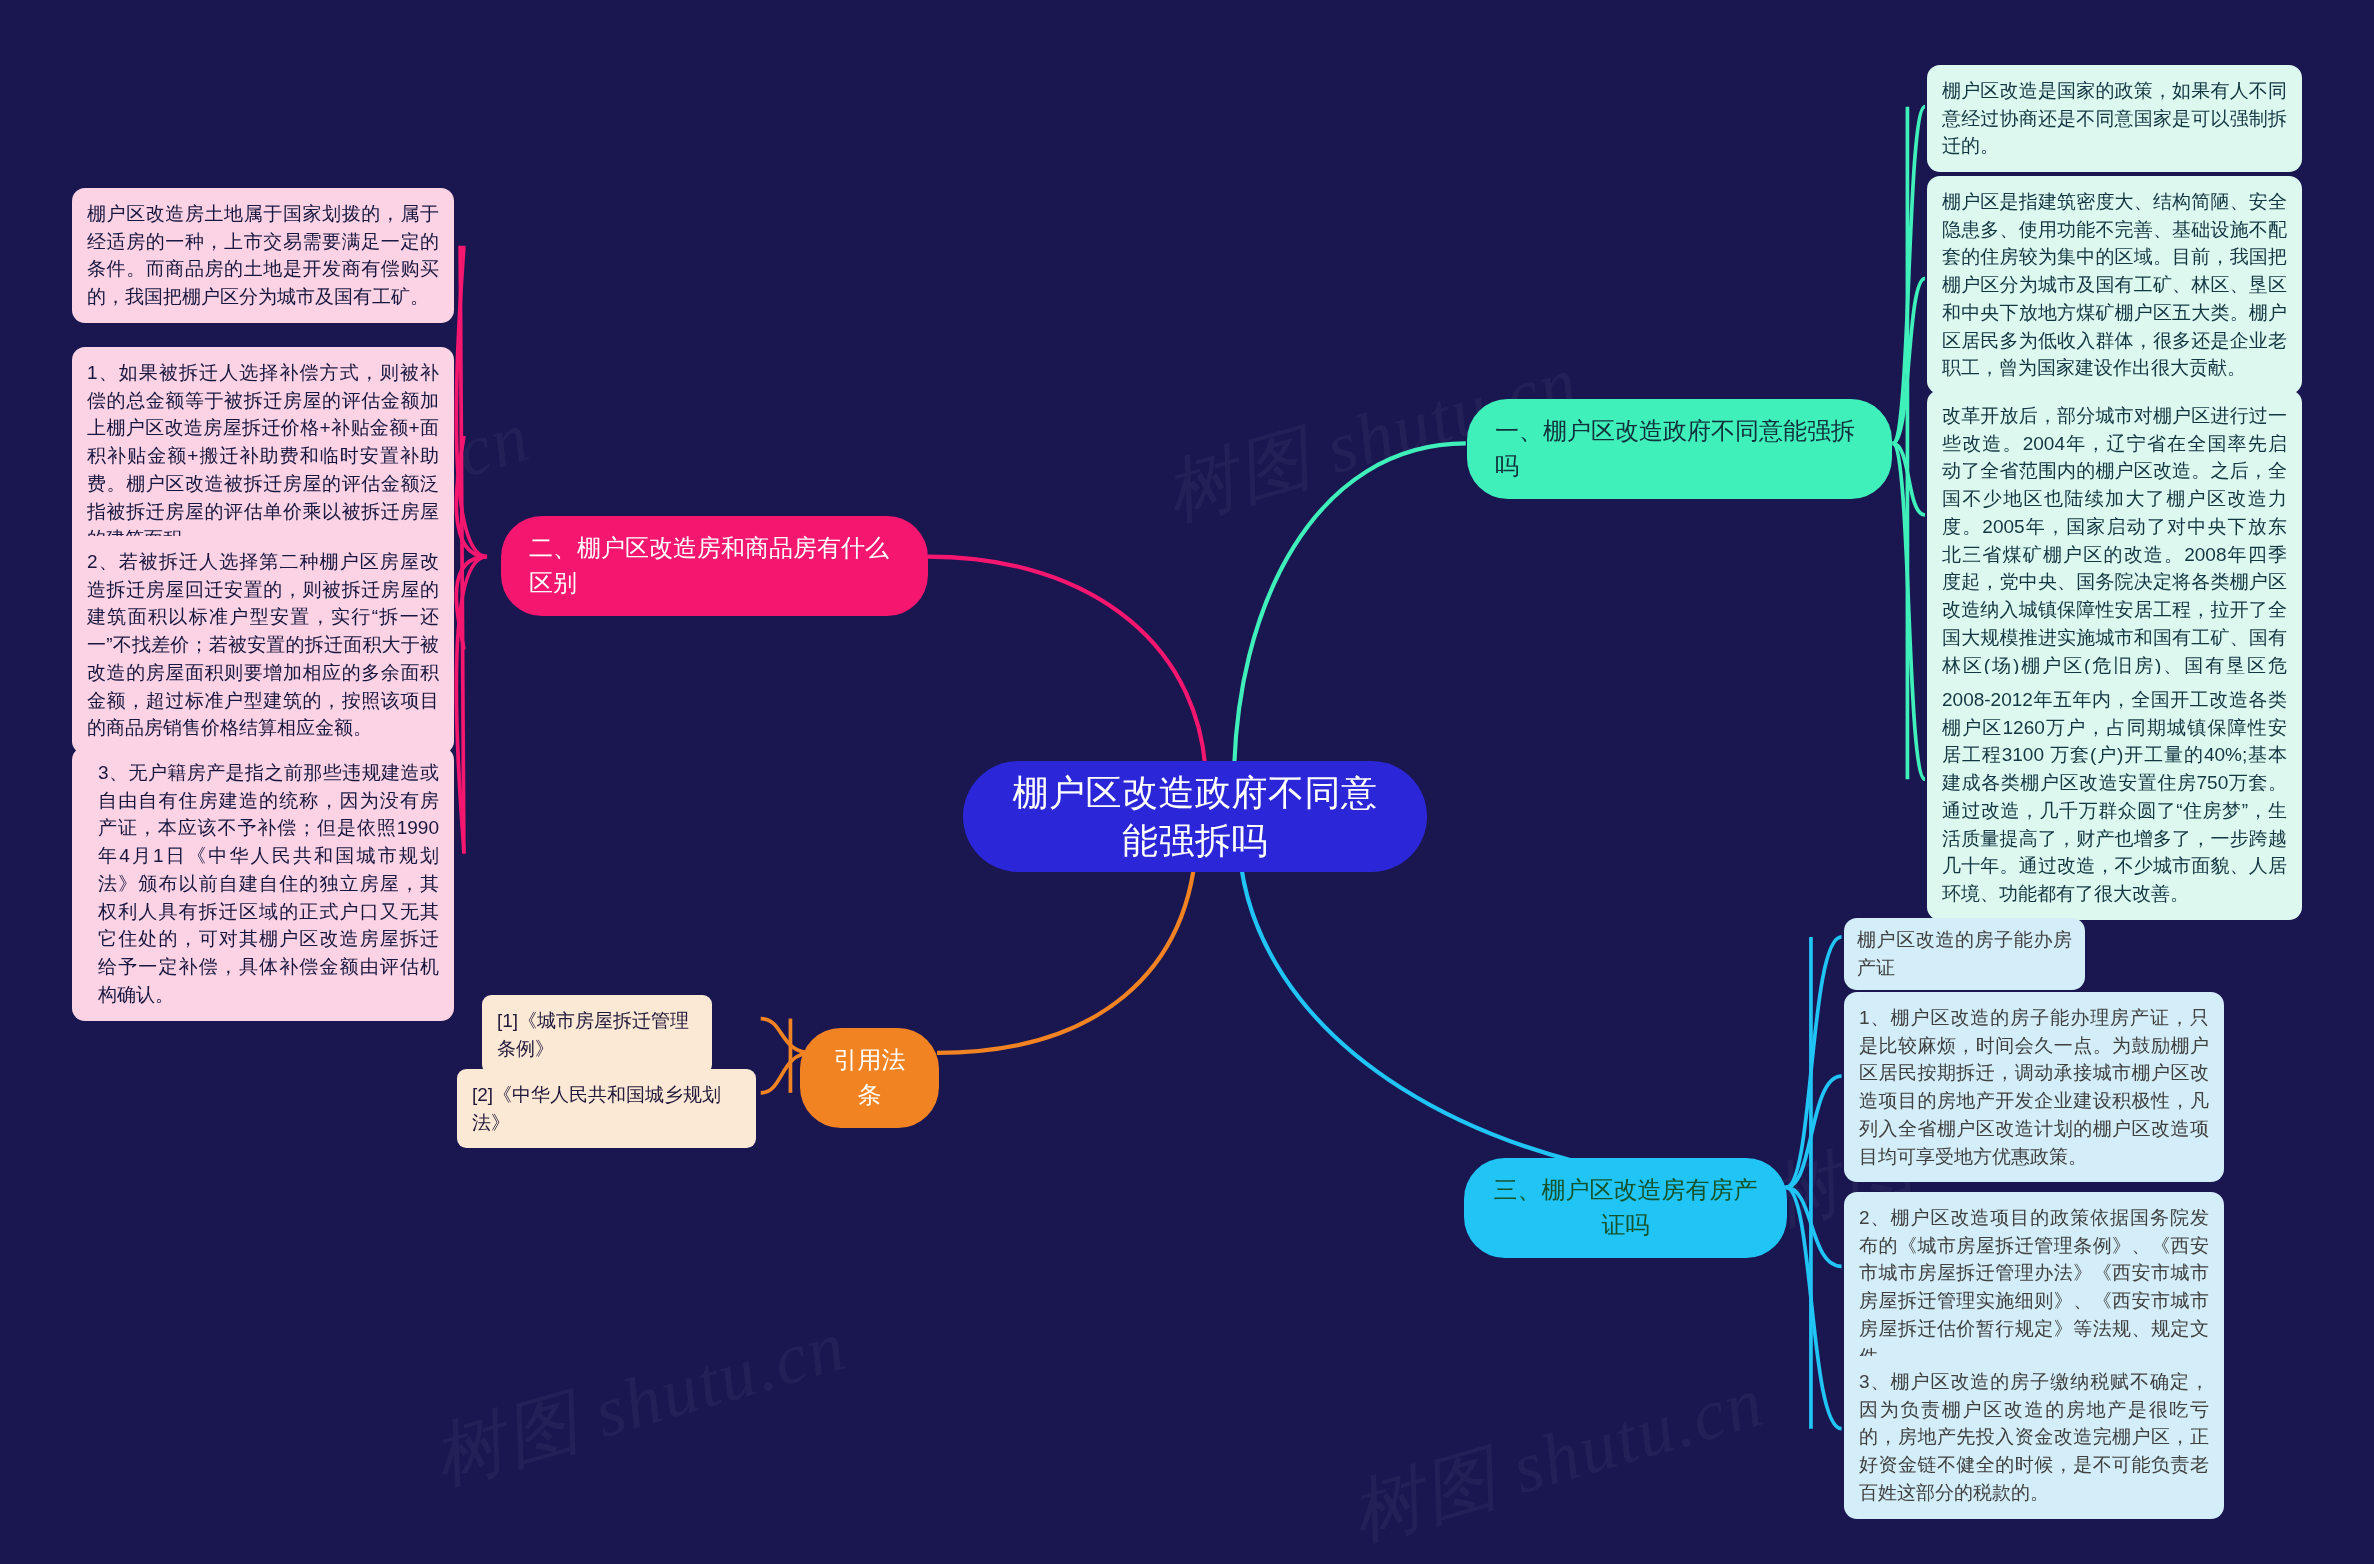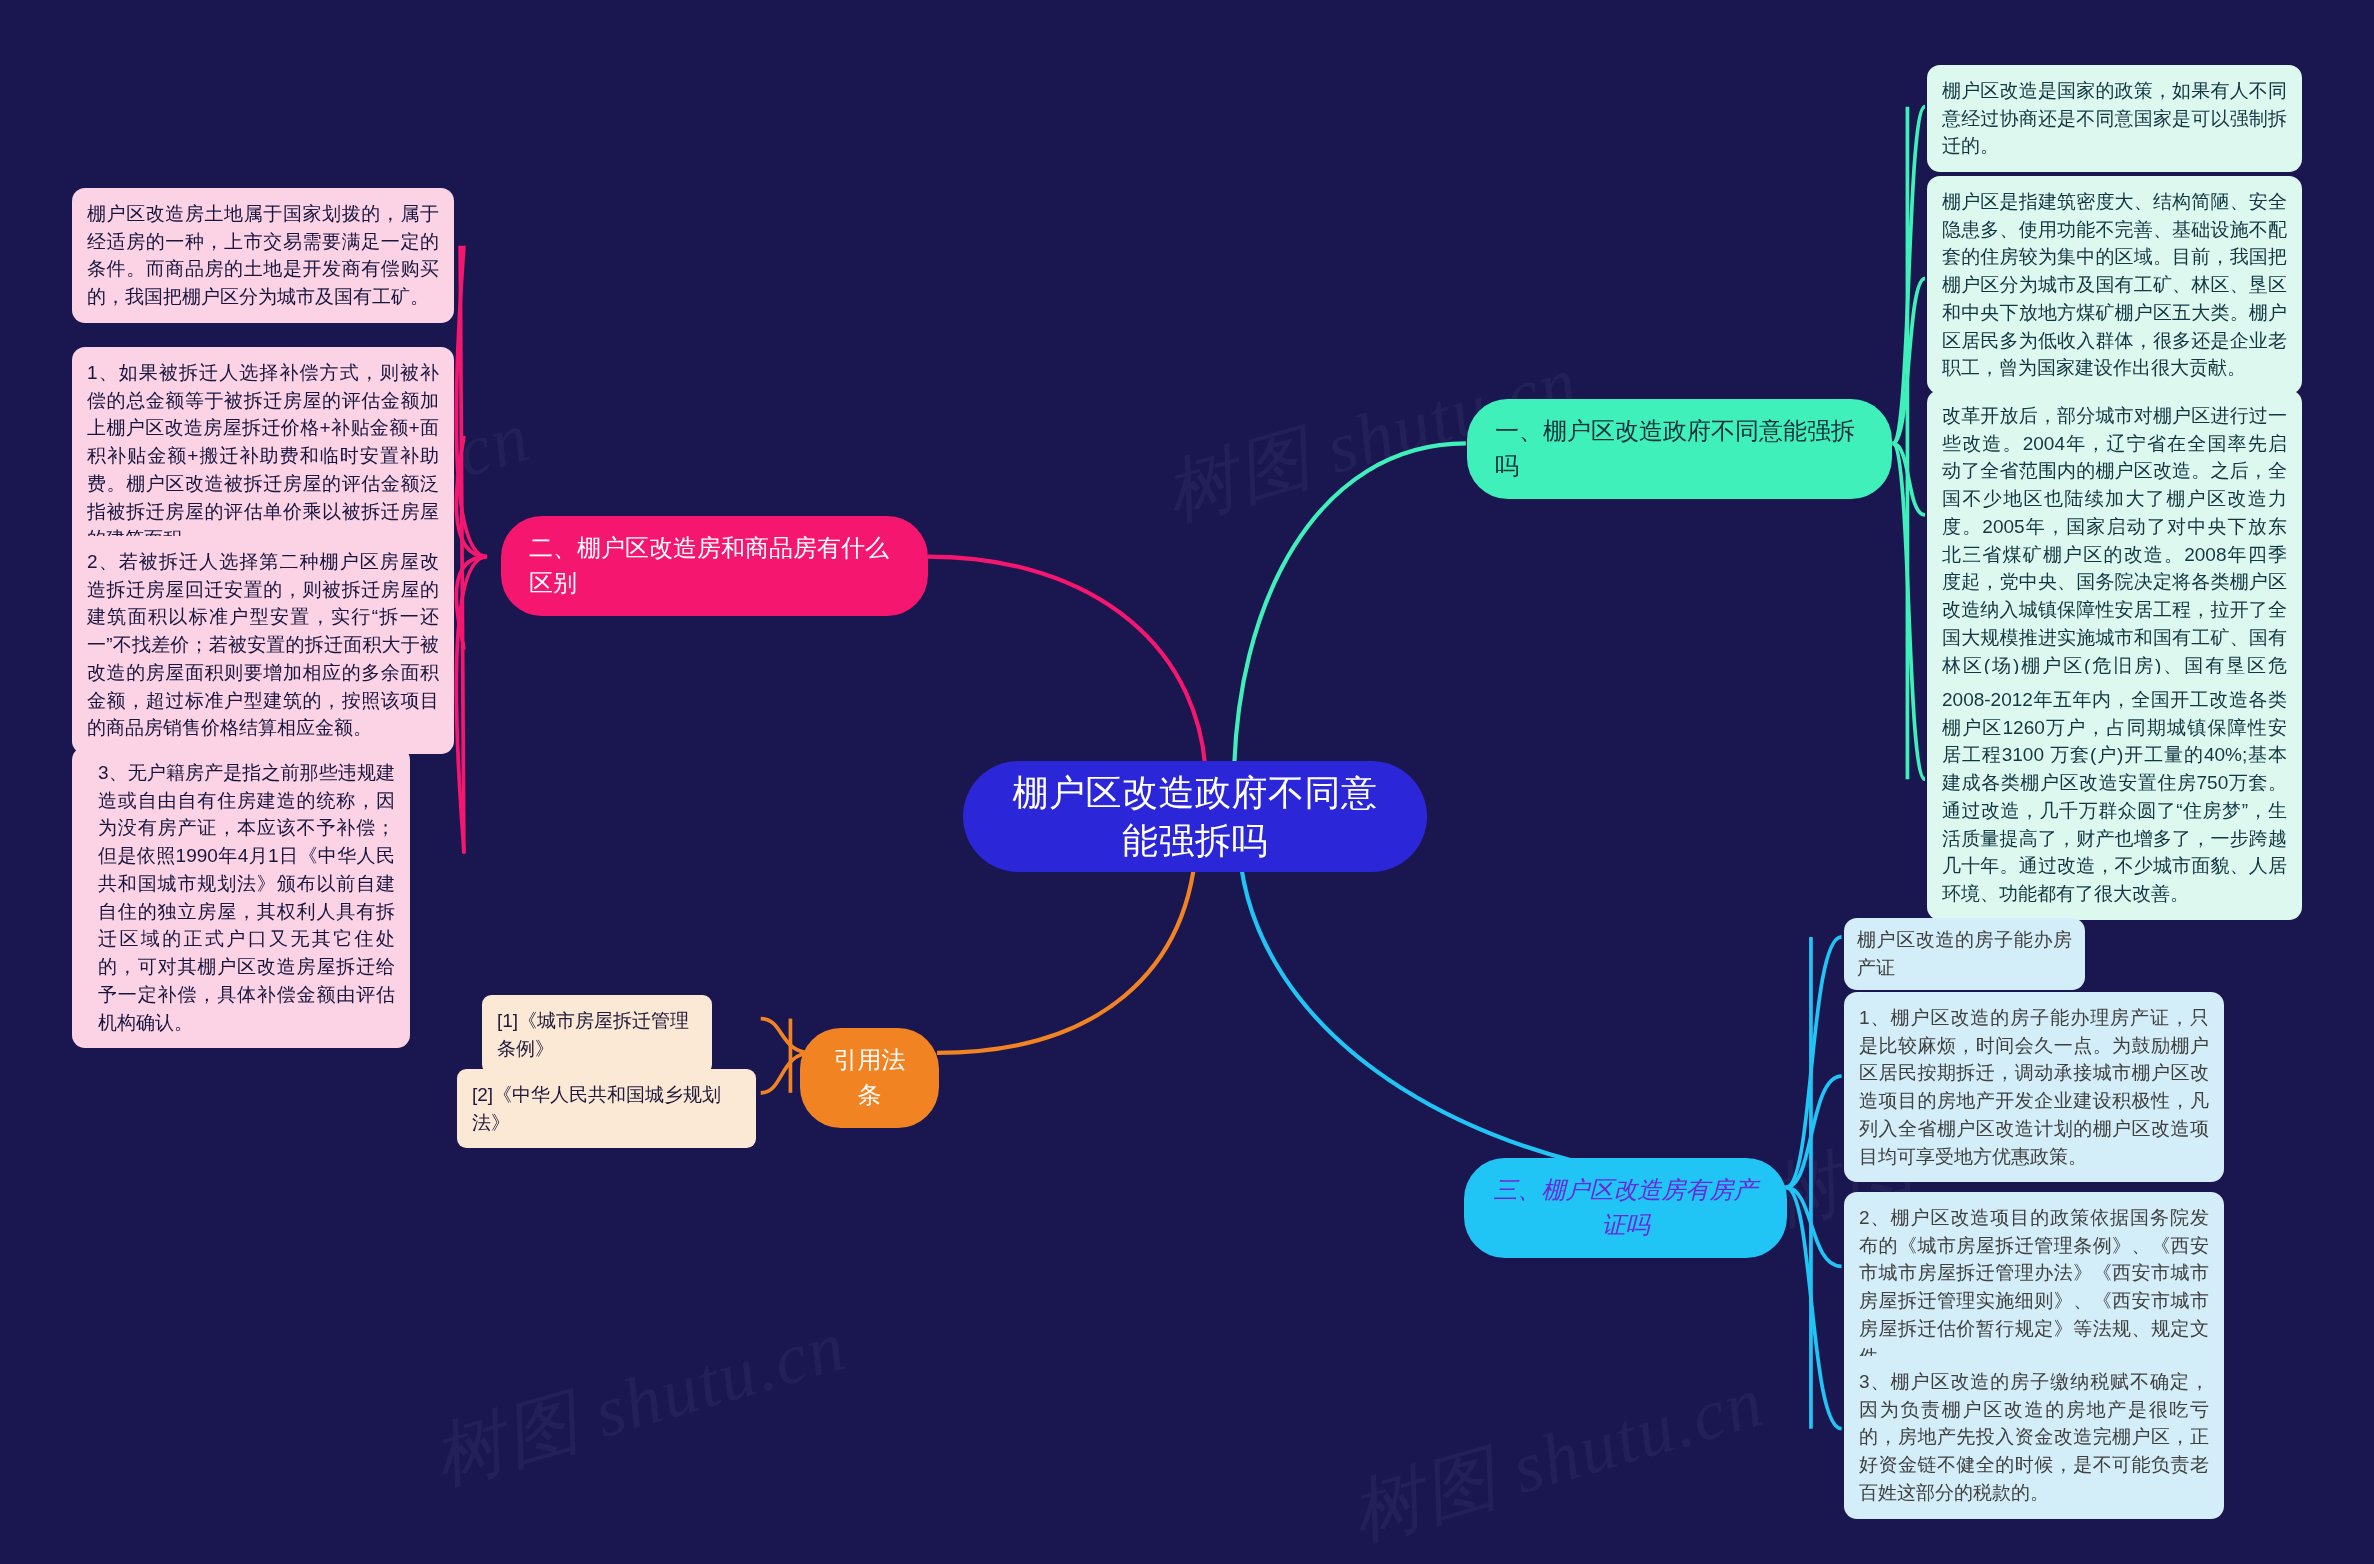--- a/index.html
+++ b/index.html
@@ -55,21 +55,21 @@
   }
   .branch {
     border-radius: 41px;
     font-size: 24px;
     line-height: 1.45;
     padding: 15px 28px;
     box-sizing: border-box;
   }
   .branch-pink   { background: #f4166f; color: #ffffff; }
   .branch-green  { background: #3ff0bb; color: #10303a; }
-  .branch-cyan   { background: #20c5f5; color: #6d28d9; font-style: italic; }
+  .branch-cyan   { background: #20c5f5; color: #14532d; }
   .branch-orange { background: #f28322; color: #ffffff; }
 
   .leaf {
     border-radius: 13px;
     font-size: 19px;
     line-height: 1.46;
     padding: 12px 15px;
     box-sizing: border-box;
     text-align: justify;
   }
@@ -132,21 +132,21 @@
 
   <div class="node leaf leaf-pink" style="left:72px; top:188px; width:382px;">
     <span>棚户区改造房土地属于国家划拨的，属于经适房的一种，上市交易需要满足一定的条件。而商品房的土地是开发商有偿购买的，我国把棚户区分为城市及国有工矿。</span>
   </div>
   <div class="node leaf leaf-pink" style="left:72px; top:347px; width:382px;">
     <span>1、如果被拆迁人选择补偿方式，则被补偿的总金额等于被拆迁房屋的评估金额加上棚户区改造房屋拆迁价格+补贴金额+面积补贴金额+搬迁补助费和临时安置补助费。棚户区改造被拆迁房屋的评估金额泛指被拆迁房屋的评估单价乘以被拆迁房屋的建筑面积。</span>
   </div>
   <div class="node leaf leaf-pink" style="left:72px; top:536px; width:382px;">
     <span>2、若被拆迁人选择第二种棚户区房屋改造拆迁房屋回迁安置的，则被拆迁房屋的建筑面积以标准户型安置，实行“拆一还一”不找差价；若被安置的拆迁面积大于被改造的房屋面积则要增加相应的多余面积金额，超过标准户型建筑的，按照该项目的商品房销售价格结算相应金额。</span>
   </div>
-  <div class="node leaf leaf-pink" style="left:72px; top:747px; width:338px;padding-left:26px;">
+  <div class="node leaf leaf-pink" style="left:72px; top:747px; width:382px;padding-left:26px;">
     <span>3、无户籍房产是指之前那些违规建造或自由自有住房建造的统称，因为没有房产证，本应该不予补偿；但是依照1990年4月1日《中华人民共和国城市规划法》颁布以前自建自住的独立房屋，其权利人具有拆迁区域的正式户口又无其它住处的，可对其棚户区改造房屋拆迁给予一定补偿，具体补偿金额由评估机构确认。</span>
   </div>
 
   <div class="node branch branch-orange" style="left:800px; top:1028px; width:139px; text-align:center;">
     <span>引用法条</span>
   </div>
 
   <div class="node leaf leaf-orange" style="left:482px; top:995px; width:230px;">
     <span>[1]《城市房屋拆迁管理条例》</span>
   </div>

